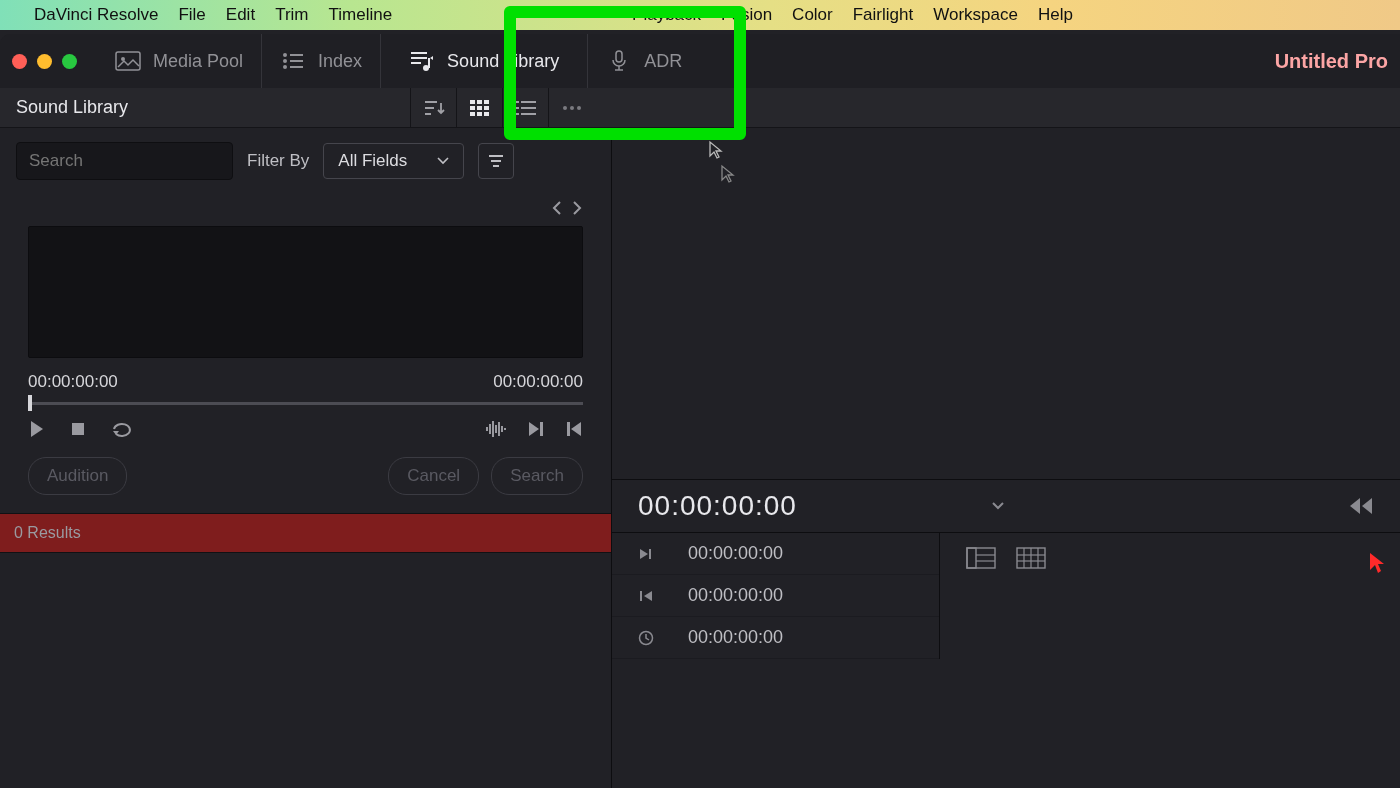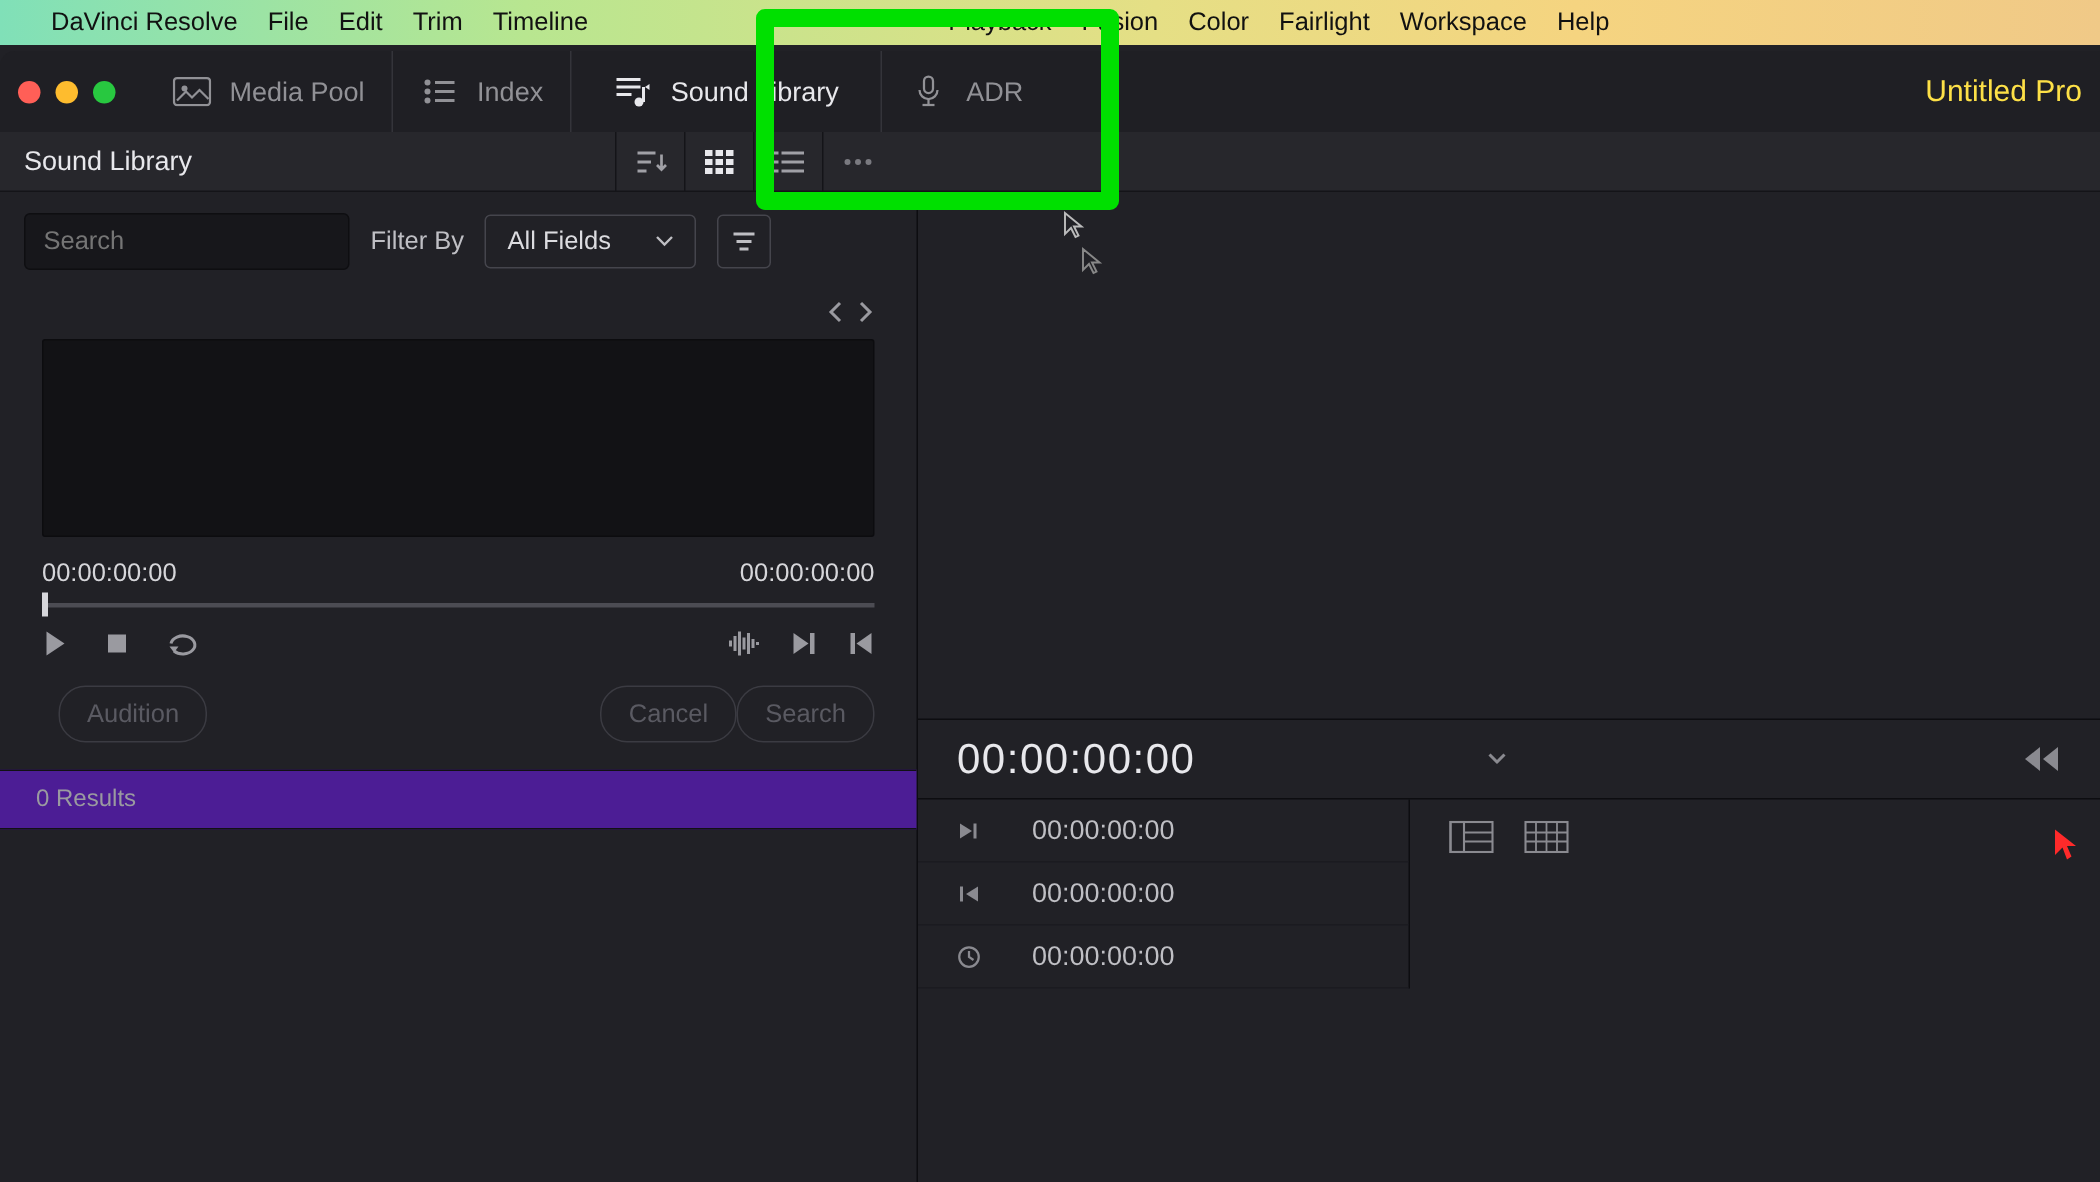--- a/index.html
+++ b/index.html
@@ -15,21 +15,21 @@
 .win-toolbar { height: 54px; background: #1f1f24; border-top-left-radius: 10px; display: flex; align-items: center; padding: 0 12px; gap: 0; margin-top: 4px; }
 .traffic { display: flex; gap: 10px; margin-right: 20px; }
 .traffic .dot { width: 15px; height: 15px; border-radius: 50%; }
 .dot.red { background: #ff5f57; }
 .dot.yellow { background: #febc2e; }
 .dot.green { background: #28c840; }
 .tool-group { display: flex; align-items: center; gap: 12px; padding: 0 18px; height: 100%; color: #919196; font-size: 18px; border-right: 1px solid #34343a; position: relative; }
 .tool-group:last-of-type { border-right: none; }
 .tool-group.active { color: #e8e8ec; }
 .tool-ico { width: 26px; height: 20px; display: flex; align-items: center; justify-content: center; }
-.project-title { margin-left: auto; color: #fde047; font-size: 20px; font-weight: 400; padding-right: 0; }
+.project-title { margin-left: auto; color: #fca5a5; font-size: 20px; font-weight: 700; padding-right: 0; }
 
 
 .highlight-box { position: absolute; border: 12px solid #00e000; border-radius: 6px; pointer-events: none; z-index: 50; }
 
 
 .panel-header { height: 40px; background: #27272c; display: flex; align-items: center; padding: 0 16px; border-bottom: 1px solid #141418; }
 .panel-header .title { color: #e8e8ec; font-size: 18px; font-weight: 500; }
 .panel-header .spacer { flex: 1; }
 .icon-btn { width: 46px; height: 40px; display: flex; align-items: center; justify-content: center; color: #909096; border-left: 1px solid #141418; }
 
@@ -46,23 +46,23 @@
 .right-col { flex: 1; display: flex; flex-direction: column; }
 
 
 .nav-arrows { display: flex; justify-content: flex-end; gap: 8px; padding: 6px 28px 4px; color: #9a9aa0; font-size: 18px; }
 .preview-box { margin: 6px 28px 12px; height: 132px; background: #121215; border: 1px solid #0c0c0f; border-radius: 2px; }
 .time-row { display: flex; justify-content: space-between; padding: 2px 28px 6px; color: #d6d6da; font-size: 17px; }
 .scrub { margin: 4px 28px 14px; height: 3px; background: #4c4c53; position: relative; }
 .scrub .head { position: absolute; left: 0; top: -7px; width: 4px; height: 16px; background: #d6d6da; }
 .transport { display: flex; align-items: center; padding: 0 28px 18px; gap: 24px; color: #9a9aa0; }
 .transport .grp-right { margin-left: auto; display: flex; gap: 20px; }
-.action-row { display: flex; align-items: center; padding: 0 28px 18px; margin-left: 11px; }
+.action-row { display: flex; align-items: center; gap: 12px; padding: 0 28px 18px; }
 .ghost-btn { border: 1px solid #3b3b42; color: #5a5a62; padding: 8px 18px; border-radius: 18px; font-size: 17px; background: transparent; }
-.results-bar { border-top: 1px solid #111114; border-bottom: 1px solid #111114; padding: 10px 24px; color: #9a9aa0; font-size: 16px; background: #4c1d95; }
+.results-bar { border-top: 1px solid #111114; border-bottom: 1px solid #111114; padding: 10px 14px; color: #9a9aa0; font-size: 16px; background: #7f1d1d; }
 
 
 .viewer-area { flex: 0 0 352px; border-bottom: 1px solid #0d0d10; position: relative; }
 .cursor-ghost { position: absolute; color: #888; font-size: 20px; }
 .tc-bar { display: flex; align-items: center; padding: 10px 26px; gap: 24px; border-bottom: 1px solid #0d0d10; }
 .tc-big { color: #e8e8ec; font-size: 28px; font-weight: 500; letter-spacing: 1px; }
 .tc-caret { color: #8a8a90; margin-left: 170px; }
 .tc-rewind { margin-left: auto; color: #8a8a90; font-size: 22px; }
 .tc-rows { display: flex; }
 .tc-left { width: 328px; border-right: 1px solid #0d0d10; }

